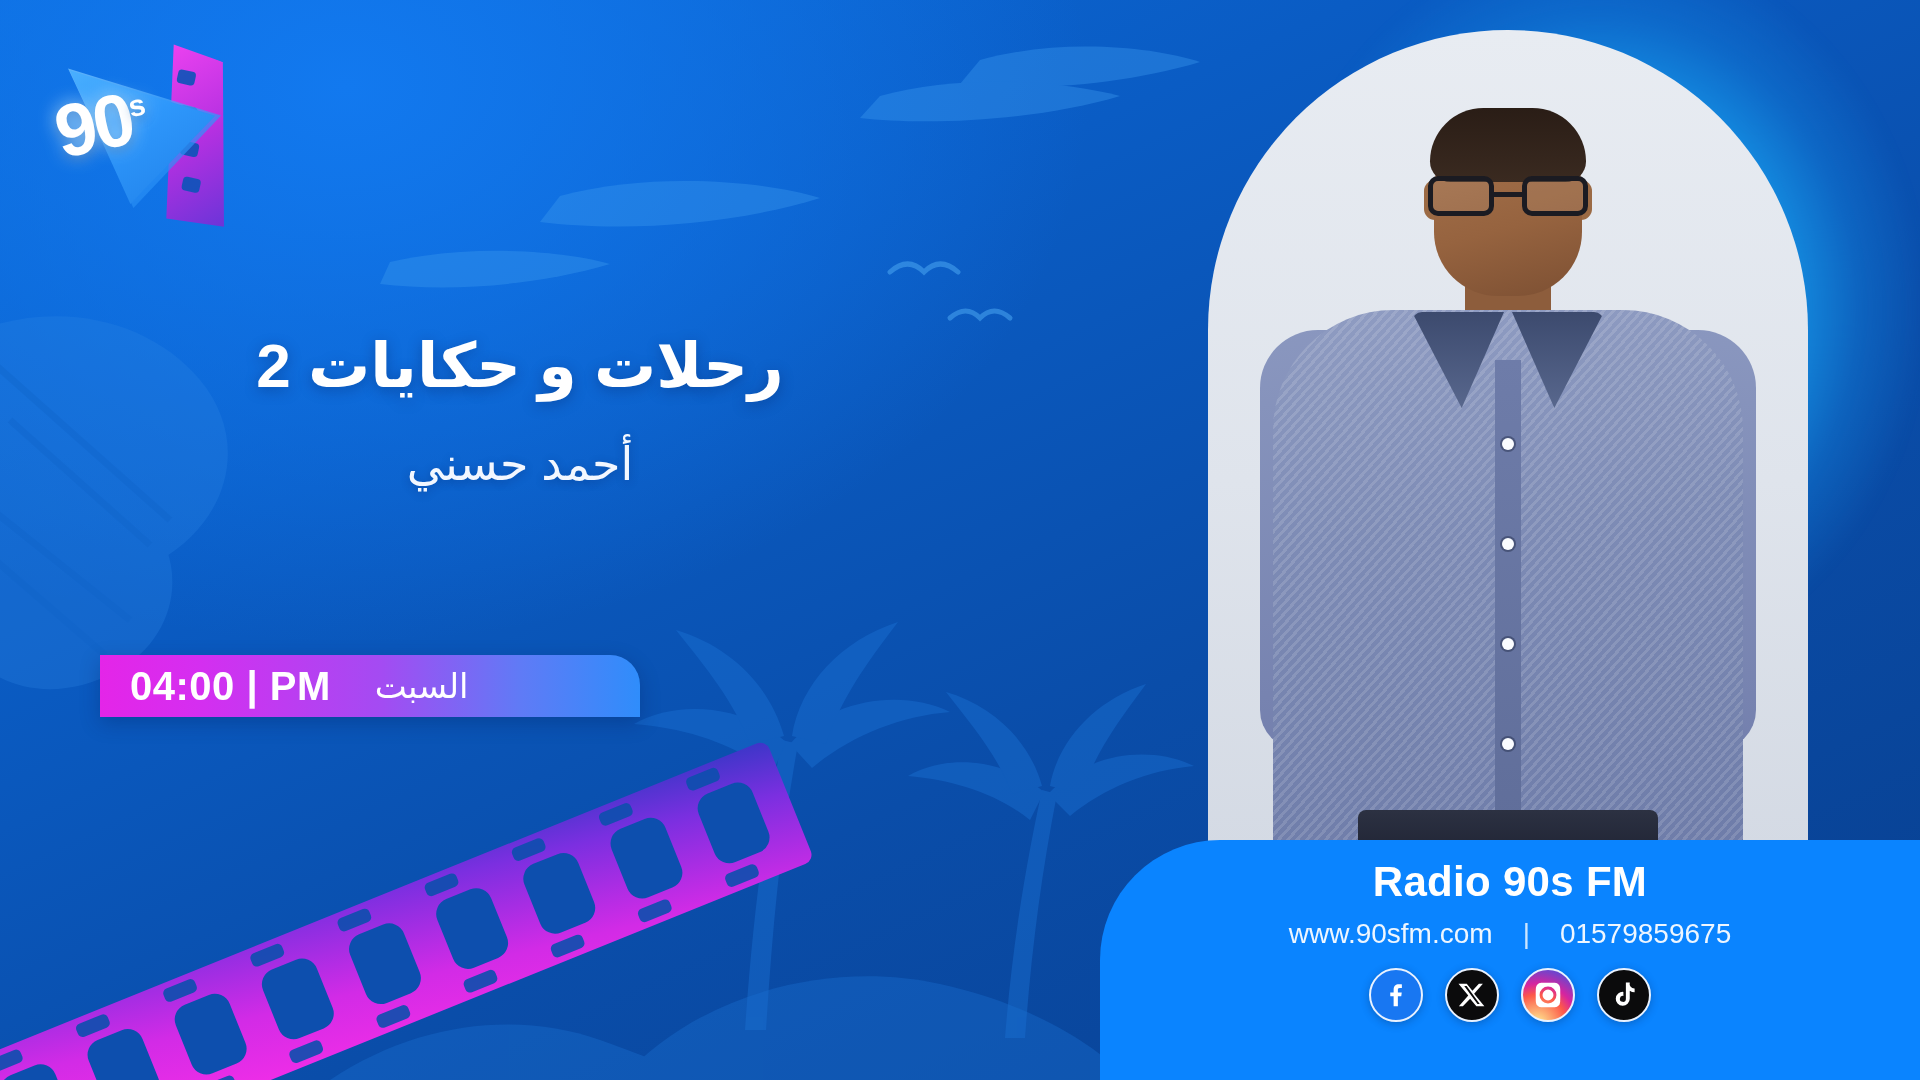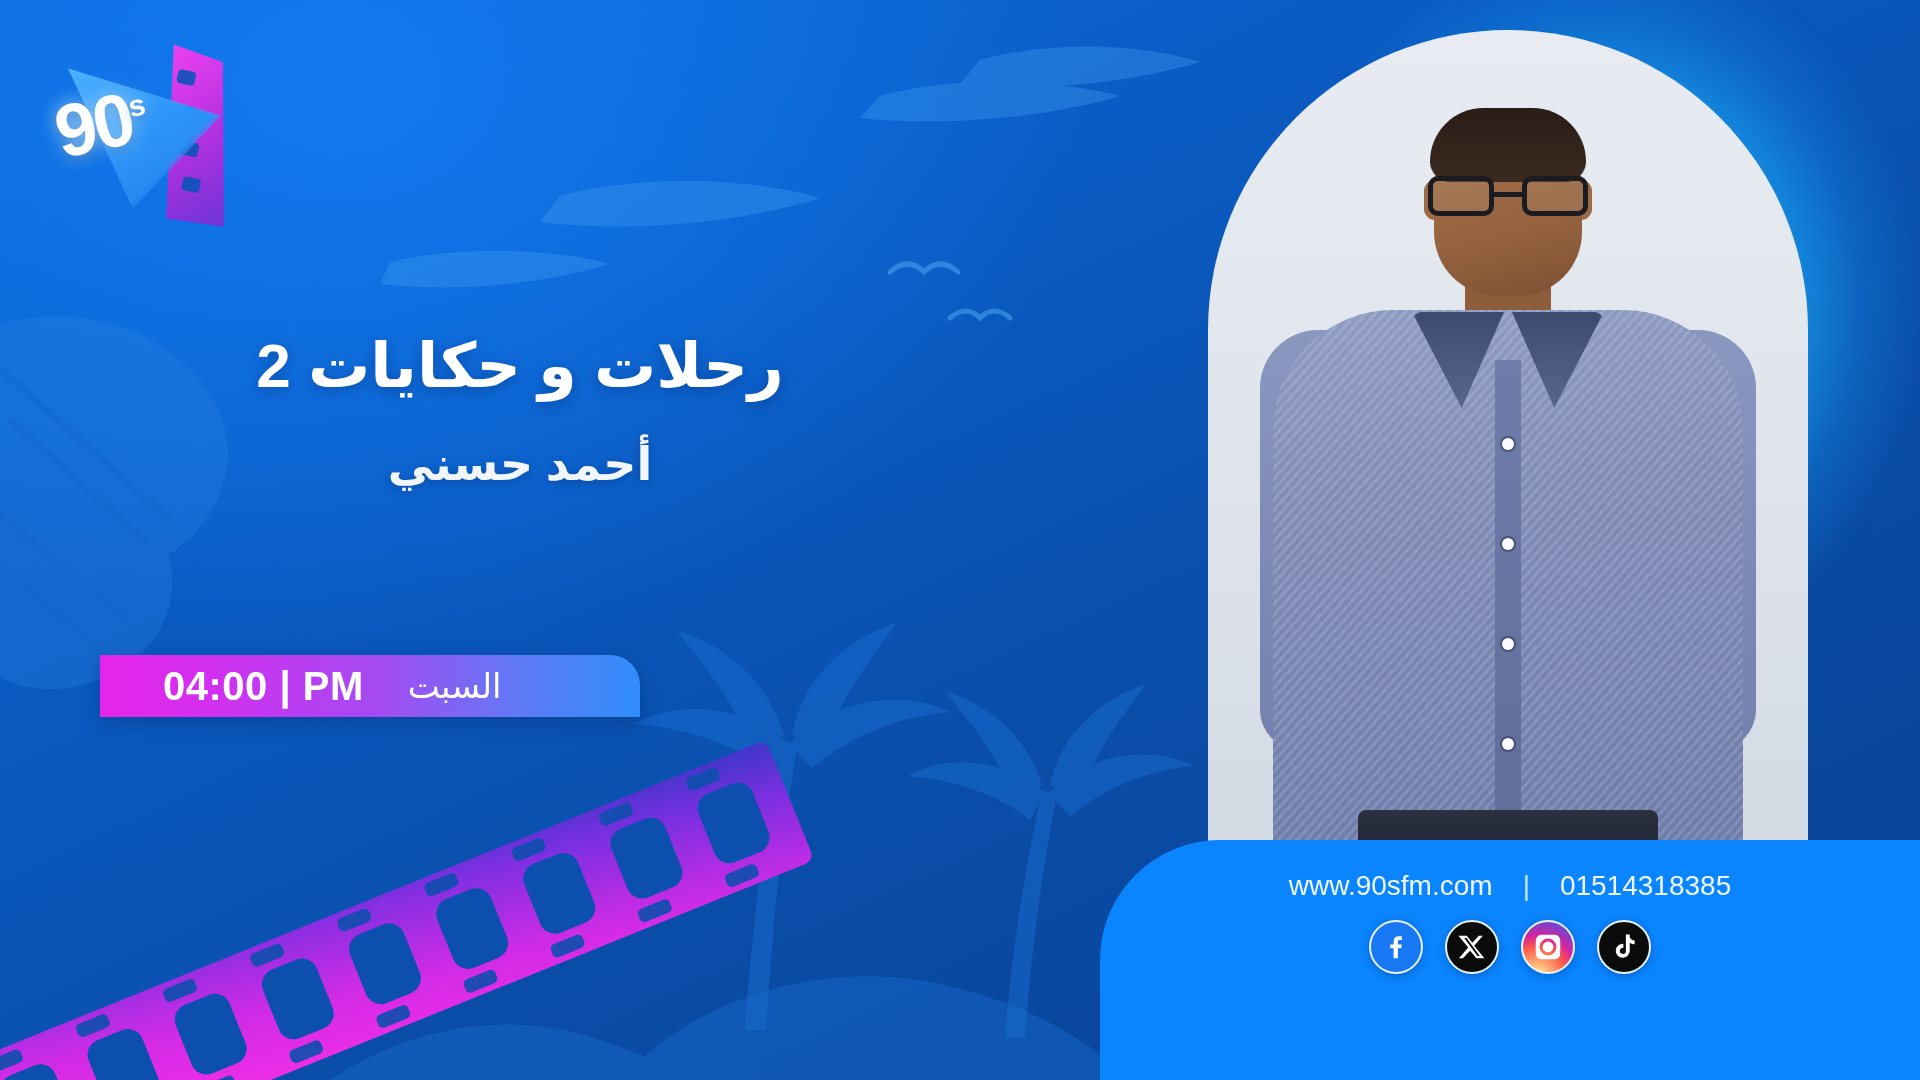--- a/index.html
+++ b/index.html
@@ -45,35 +45,35 @@
   #logo .logotext sup { font-size:30px; vertical-align:super; letter-spacing:0; }
 
   
   #title-block { position:absolute; left:0; top:330px; width:1040px; text-align:center; }
   #show-title {
     font-size:62px; font-weight:bold; color:#ffffff; direction:rtl;
     letter-spacing:0px; line-height:1.15;
     text-shadow:0 3px 14px rgba(0,30,90,.35);
   }
   #host-name {
-    margin-top:36px; font-size:46px; font-weight:700; color:#f2f7ff; direction:rtl;
+    margin-top:36px; font-size:46px; font-weight:400; color:#f2f7ff; direction:rtl;
     text-shadow:0 2px 10px rgba(0,30,90,.3);
   }
 
   
   #time-badge {
     position:absolute; left:100px; top:655px; height:62px; min-width:540px;
     display:flex; align-items:center; gap:44px;
     padding:0 34px 0 30px;
     background:linear-gradient(90deg,#e425e8 0%, #d52ef0 18%, #a44bf2 52%, #5f7bf6 78%, #2f8dfb 100%);
     border-top-right-radius:30px;
     box-shadow:0 6px 20px rgba(0,20,70,.25);
   }
   #badge-time {
-    color:#fff; font-size:40px; font-weight:bold; letter-spacing:.5px; white-space:nowrap;margin-left:33px;
+    color:#fff; font-size:40px; font-weight:bold; letter-spacing:.5px; white-space:nowrap;
   }
   #badge-day {
     color:#fff; font-size:34px; font-weight:normal; direction:rtl; white-space:nowrap;
   }
 
   
   #filmstrip { position:absolute; left:-60px; bottom:-70px; width:900px; height:360px; }
   #filmstrip svg { width:100%; height:100%; overflow:visible; }
 
   
@@ -304,24 +304,25 @@
       <div class="p-hair"></div>
       <div class="p-glasses">
         <div class="lens l"></div>
         <div class="bridge"></div>
         <div class="lens r"></div>
       </div>
     </div>
   </div>
 
   <div id="info-panel">
+    <div id="station-name">Radio 90s FM</div>
     <div id="contact-line">
       <span>www.90sfm.com</span>
       <span class="sep">|</span>
-      <span>01514318385</span>
+      <span>01579859675</span>
     </div>
     <div id="socials">
       <a class="social s-fb" title="Facebook">
         <svg viewBox="0 0 24 24">
             <path d="M13.5 21v-8h2.7l.4-3.1h-3.1V7.9c0-.9.25-1.5 1.55-1.5H16.7V3.6c-.3-.04-1.3-.13-2.47-.13-2.45 0-4.13 1.5-4.13 4.25V9.9H7.4V13h2.7v8z"></path>
           </svg>
       </a>
       <a class="social s-x" title="X">
         <svg viewBox="0 0 24 24">
             <path d="M17.5 3h3.2l-7 8 8.2 10h-6.4l-5-6.1L4.7 21H1.5l7.5-8.6L1.2 3h6.6l4.5 5.6zM16.4 19.1h1.8L7.7 4.8H5.8z"></path>

